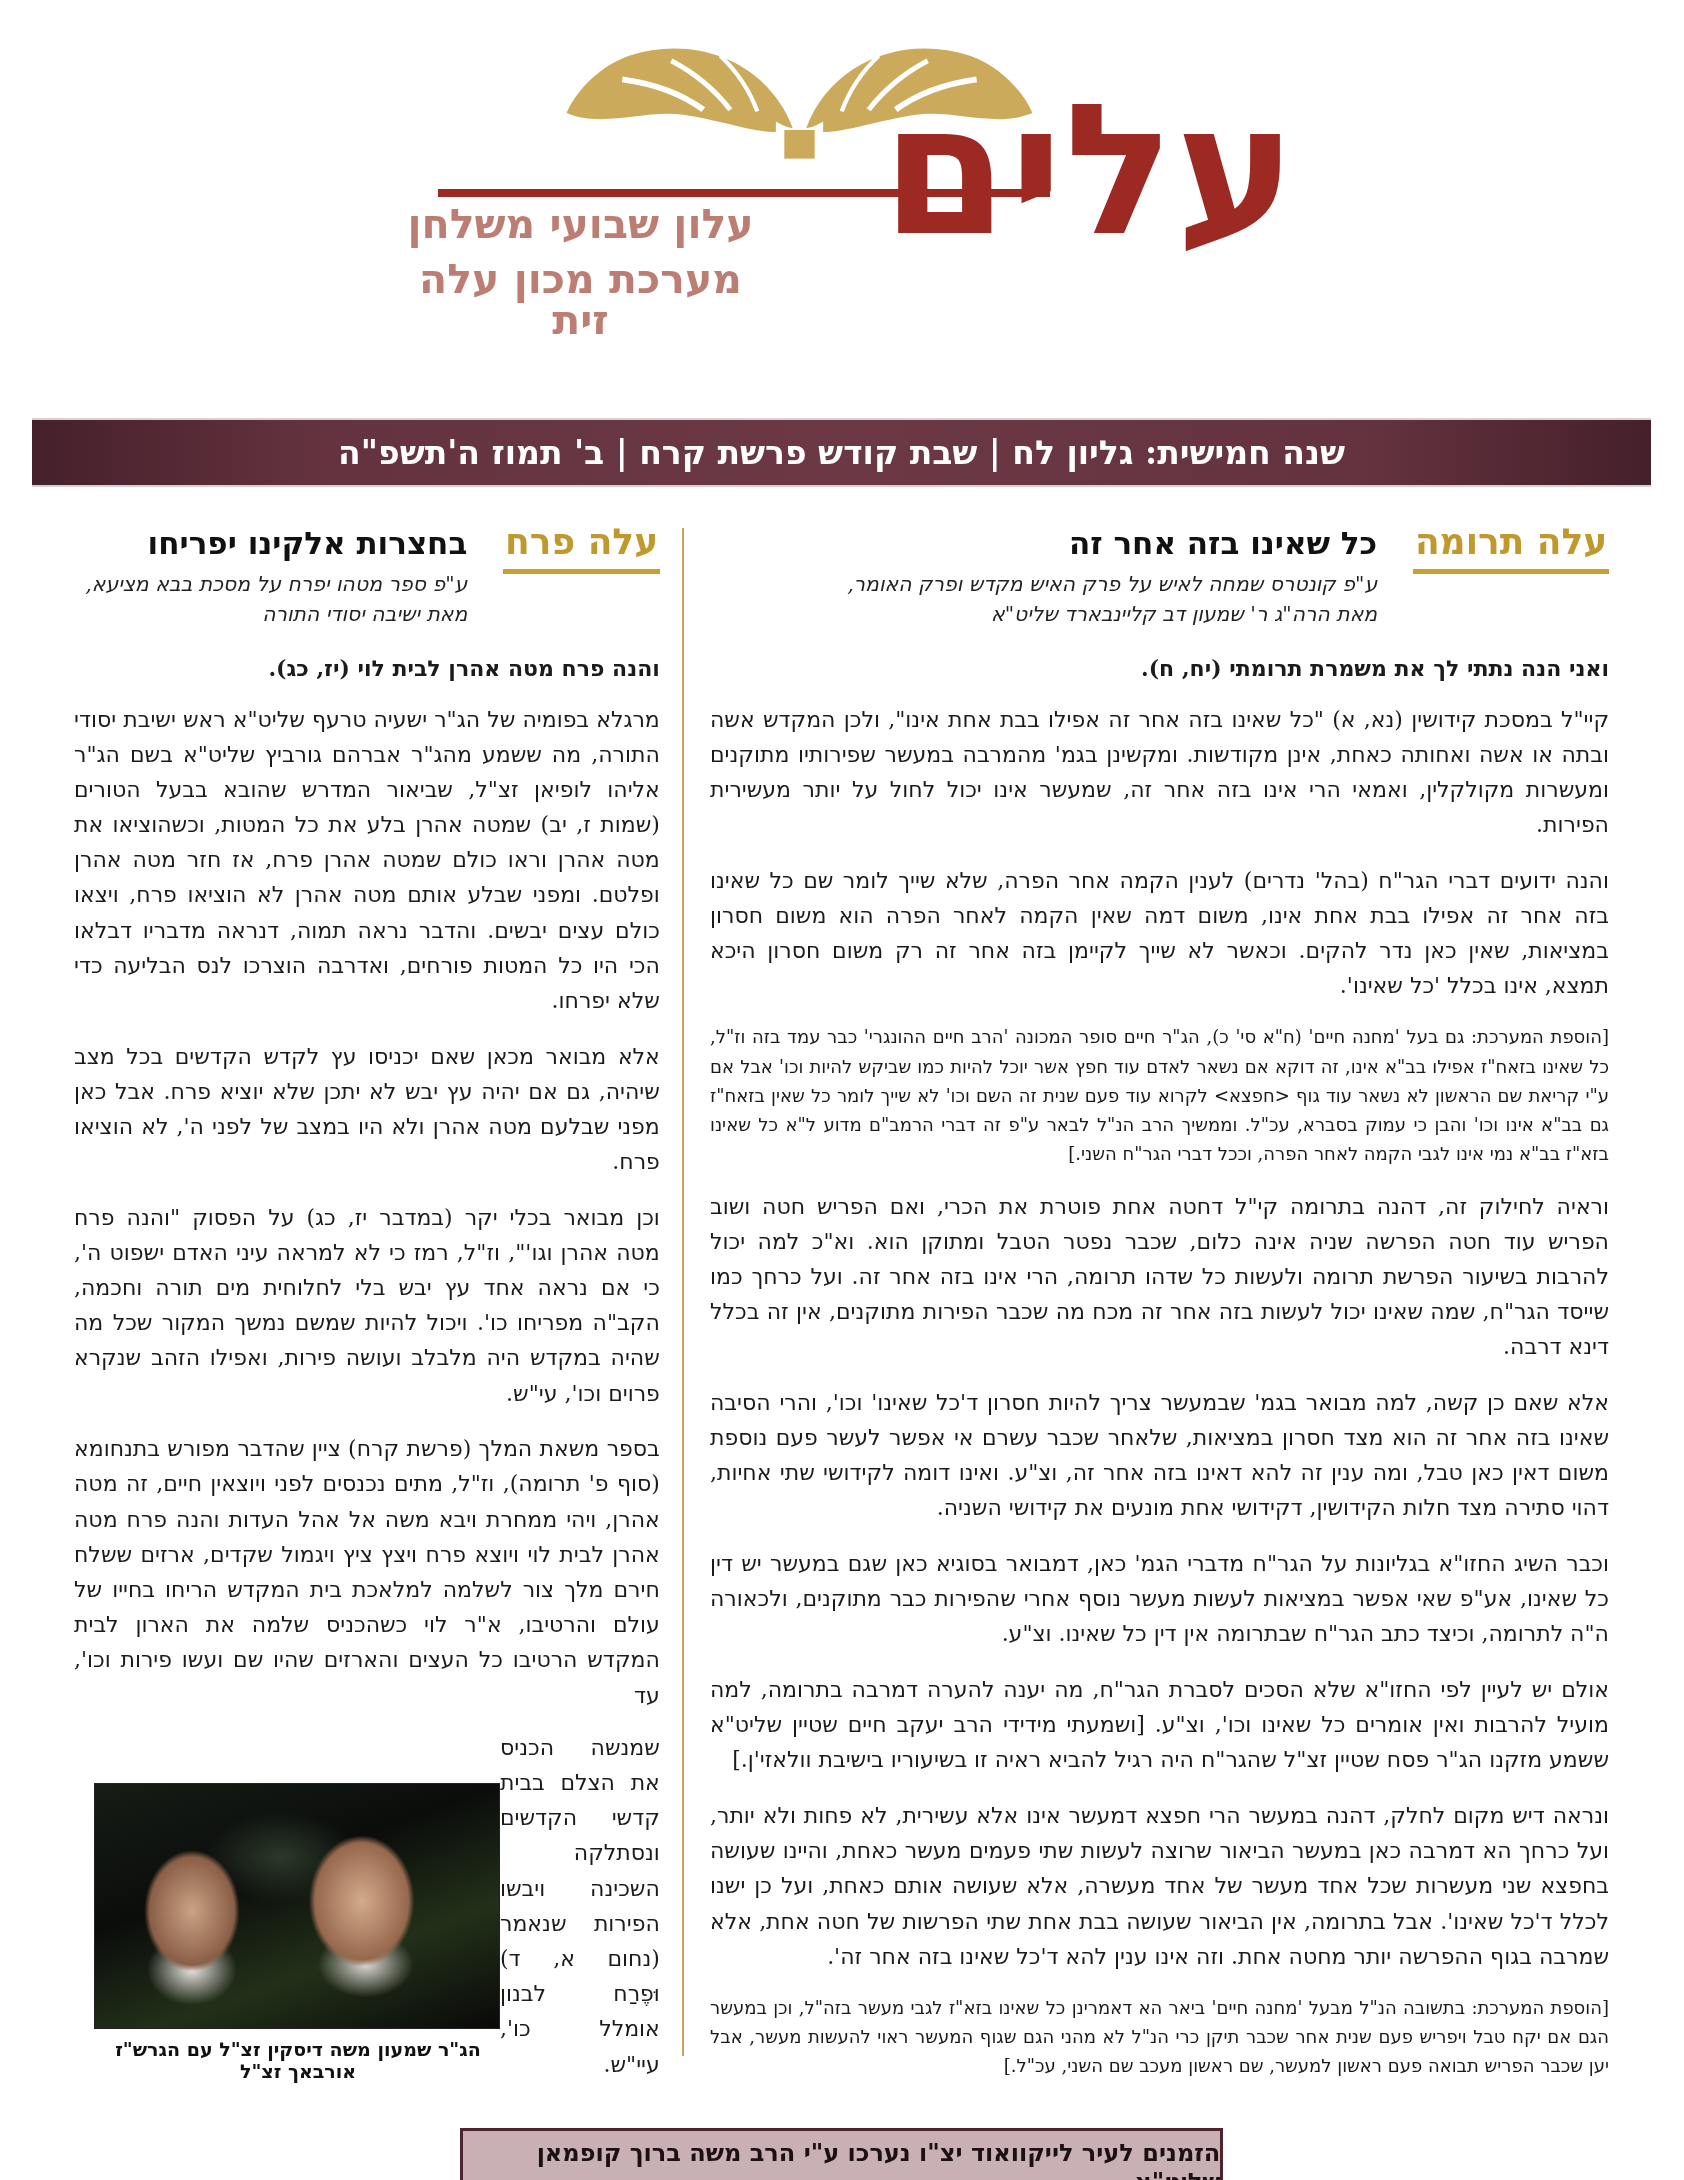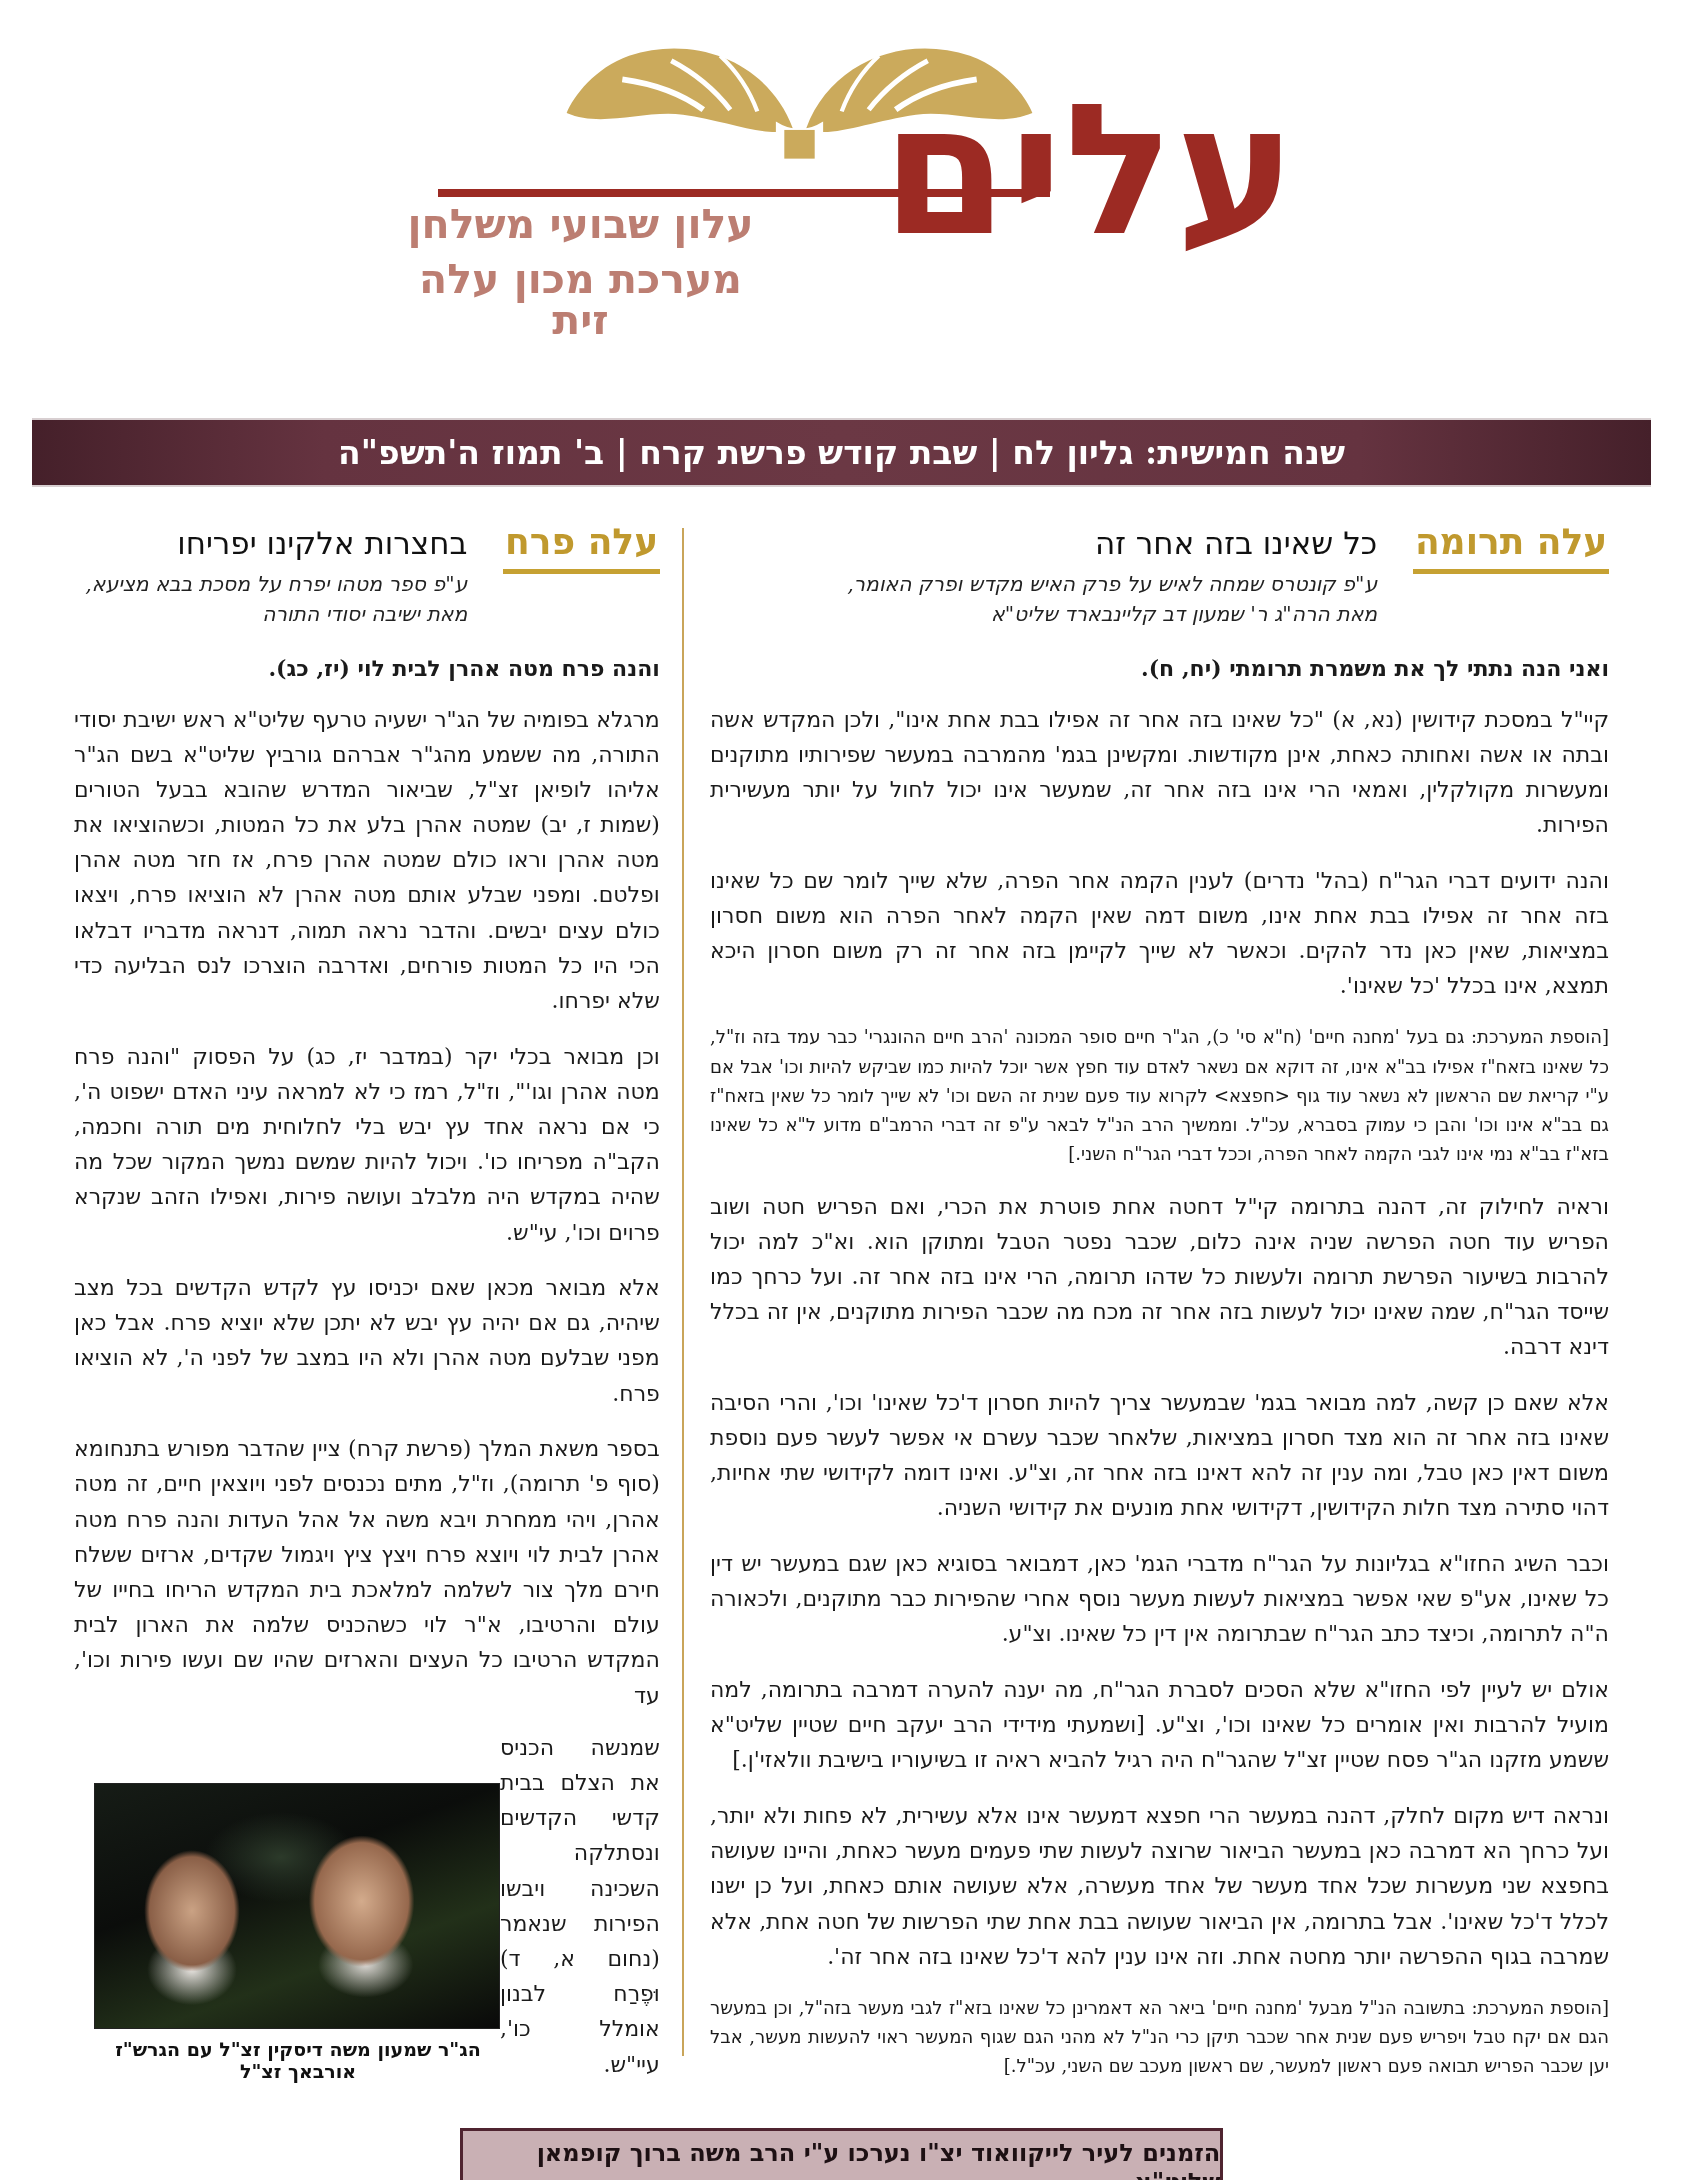--- a/index.html
+++ b/index.html
@@ -39,21 +39,21 @@
   .columns{display:flex;margin:36px 75px 0;align-items:stretch;}
   .col-right{width:899px;flex:0 0 auto;}
   .col-sep{width:2.6px;background:#c9a55a;margin:5.1px 25.6px 25.6px 22px;flex:0 0 auto;}
   .col-left{flex:1 1 auto;min-width:0;}
   .art-head{display:flex;align-items:flex-start;}
   .art-badge{
     color:#c0992e;font-weight:bold;font-size:36px;line-height:1.05;
     border-bottom:5.1px solid #c6a132;padding:0 1.7px 8.5px;white-space:nowrap;
   }
   .art-titles{margin-right:36px;text-align:right;padding-top:1.7px;}
-  .art-title{font-weight:normal;font-size:31px;line-height:1.2;color:#111;}
+  .art-title{font-weight:bold;font-size:31px;line-height:1.2;color:#111;}
   .art-sub{font-style:italic;font-size:20.4px;line-height:1.45;color:#222;margin-top:8.5px;}
   .art-sub2{font-style:italic;font-size:20.4px;line-height:1.45;color:#222;}
   .lead{font-weight:bold;font-size:22px;margin-top:25.6px;text-align:right;}
   .para{font-size:22px;line-height:1.6;text-align:justify;margin-top:20.4px;}
   .note{font-size:18px;line-height:1.62;text-align:justify;margin-top:19px;}
   
   .photo-row{display:flex;margin-top:5.1px;align-items:flex-end;}
   .wrap-text{flex:1 1 auto;font-size:22px;line-height:1.6;text-align:justify;padding-top:12px;}
   .photo-box{flex:0 0 auto;width:404px;margin-left:22px;margin-top:15.3px;}
   .photo{
@@ -136,22 +136,22 @@
       <div class="art-head">
         <div class="art-badge">עלה פרח</div>
         <div class="art-titles">
           <div class="art-title">בחצרות אלקינו יפריחו</div>
           <div class="art-sub">ע"פ ספר מטהו יפרח על מסכת בבא מציעא,</div>
           <div class="art-sub2">מאת ישיבה יסודי התורה</div>
         </div>
       </div>
       <div class="lead">והנה פרח מטה אהרן לבית לוי (יז, כג).</div>
       <div class="para">מרגלא בפומיה של הג"ר ישעיה טרעף שליט"א ראש ישיבת יסודי התורה, מה ששמע מהג"ר אברהם גורביץ שליט"א בשם הג"ר אליהו לופיאן זצ"ל, שביאור המדרש שהובא בבעל הטורים (שמות ז, יב) שמטה אהרן בלע את כל המטות, וכשהוציאו את מטה אהרן וראו כולם שמטה אהרן פרח, אז חזר מטה אהרן ופלטם. ומפני שבלע אותם מטה אהרן לא הוציאו פרח, ויצאו כולם עצים יבשים. והדבר נראה תמוה, דנראה מדבריו דבלאו הכי היו כל המטות פורחים, ואדרבה הוצרכו לנס הבליעה כדי שלא יפרחו.</div>
+      <div class="para">אלא מבואר מכאן שאם יכניסו עץ לקדש הקדשים בכל מצב שיהיה, גם אם יהיה עץ יבש לא יתכן שלא יוציא פרח. אבל כאן מפני שבלעם מטה אהרן ולא היו במצב של לפני ה', לא הוציאו פרח.</div>
       <div class="para">וכן מבואר בכלי יקר (במדבר יז, כג) על הפסוק "והנה פרח מטה אהרן וגו'", וז"ל, רמז כי לא למראה עיני האדם ישפוט ה', כי אם נראה אחד עץ יבש בלי לחלוחית מים תורה וחכמה, הקב"ה מפריחו כו'. ויכול להיות שמשם נמשך המקור שכל מה שהיה במקדש היה מלבלב ועושה פירות, ואפילו הזהב שנקרא פרוים וכו', עי"ש.</div>
-      <div class="para">אלא מבואר מכאן שאם יכניסו עץ לקדש הקדשים בכל מצב שיהיה, גם אם יהיה עץ יבש לא יתכן שלא יוציא פרח. אבל כאן מפני שבלעם מטה אהרן ולא היו במצב של לפני ה', לא הוציאו פרח.</div>
       <div class="para">בספר משאת המלך (פרשת קרח) ציין שהדבר מפורש בתנחומא (סוף פ' תרומה), וז"ל, מתים נכנסים לפני ויוצאין חיים, זה מטה אהרן, ויהי ממחרת ויבא משה אל אהל העדות והנה פרח מטה אהרן לבית לוי ויוצא פרח ויצץ ציץ ויגמול שקדים, ארזים ששלח חירם מלך צור לשלמה למלאכת בית המקדש הריחו בחייו של עולם והרטיבו, א"ר לוי כשהכניס שלמה את הארון לבית המקדש הרטיבו כל העצים והארזים שהיו שם ועשו פירות וכו', עד</div>
       <div class="photo-row">
         <div class="wrap-text">שמנשה הכניס את הצלם בבית קדשי הקדשים ונסתלקה השכינה ויבשו הפירות שנאמר (נחום א, ד) וּפֶרַח לבנון אומלל כו', עיי"ש.</div>
         <div class="photo-box">
           <div class="photo"></div>
           <div class="photo-caption">הג"ר שמעון משה דיסקין זצ"ל עם הגרש"ז אורבאך זצ"ל</div>
         </div>
       </div>
     </div>
   </div>

